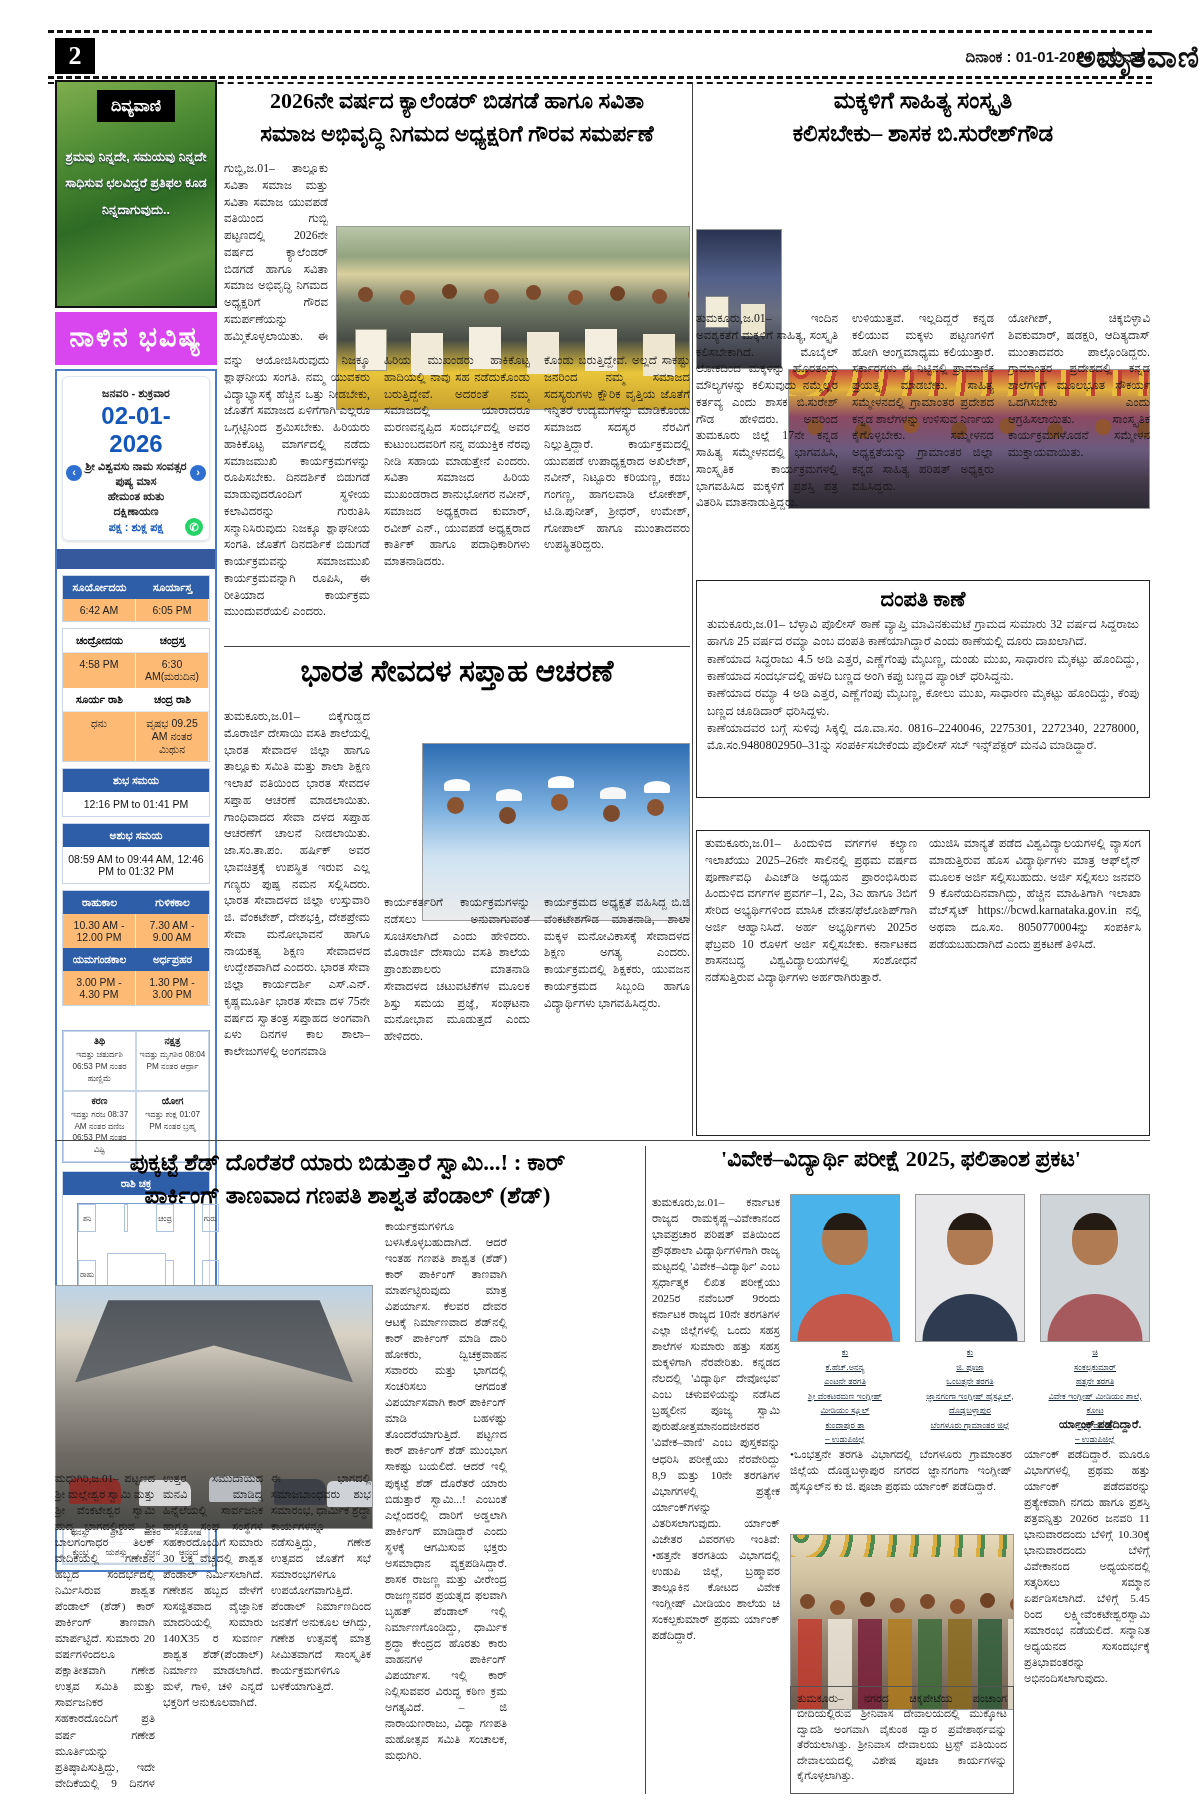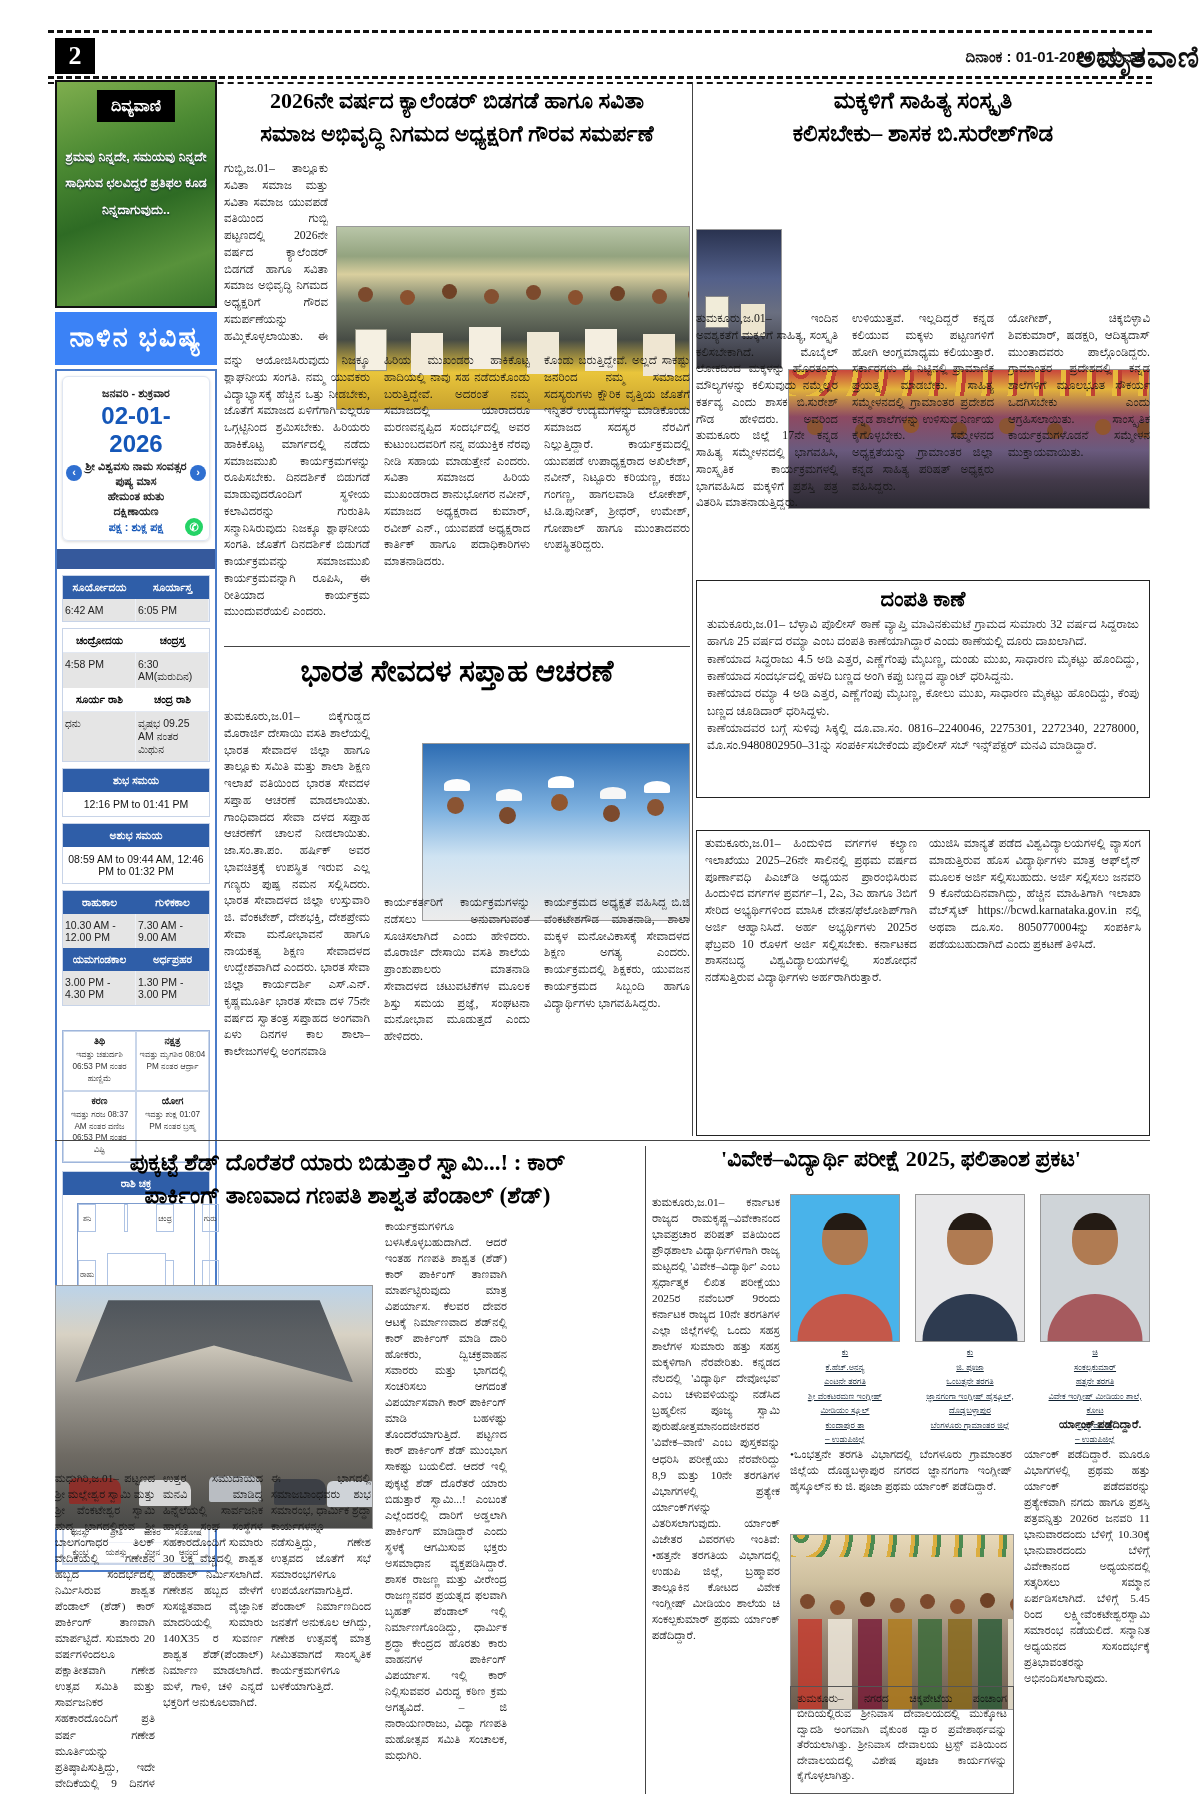--- a/index.html
+++ b/index.html
@@ -15,38 +15,38 @@
   .dateline { right:55px; top:48px; font:bold 15px "Liberation Sans",sans-serif; }
 
   
   .sidebar { left:55px; top:80px; width:162px; }
   .divyavani { border:2px solid #111; height:228px; position:relative;
       background: linear-gradient(160deg,#7fae4e 0%, #4c8a33 30%, #2e6b24 55%, #58923b 80%, #39762b 100%); }
   .divyavani-title { position:absolute; top:8px; left:50%; transform:translateX(-50%);
       background:#000; color:#fff; padding:7px 14px; font:bold 16px "Liberation Serif",serif; white-space:nowrap; }
   .divyavani-quote { position:absolute; top:62px; left:4px; right:4px; color:#fff; text-align:center;
       font:bold 12.5px "Liberation Sans",sans-serif; line-height:2.1; text-shadow:0 1px 2px #123; }
-  .nalina { margin-top:4px; background:#3b82f6; color:#fff; text-align:center;
+  .nalina { margin-top:4px; background:#d946ef; color:#fff; text-align:center;
       font:bold 27px "Liberation Serif",serif; padding:10px 0 12px; letter-spacing:2px; }
   .bluebox { margin-top:4px; border:2px solid #4a7bc8; background:#fff; padding:5px; }
   .datecard { position:relative; border:1px solid #dfe6f2; border-radius:6px; box-shadow:0 1px 3px rgba(0,0,0,.15);
       text-align:center; padding:8px 14px 6px; font-family:"Liberation Sans",sans-serif; }
   .dc-small { font:bold 11px "Liberation Sans",sans-serif; color:#222; margin:2px 0; }
   .dc-date { font:bold 24px "Liberation Sans",sans-serif; color:#1557b8; margin:2px 0; }
   .dc-paksha { font:bold 11px "Liberation Sans",sans-serif; color:#1557b8; margin-top:3px; }
   .nav-arrow { position:absolute; top:54%; width:16px; height:16px; border-radius:50%; background:#2f6fd0;
       color:#fff; font:bold 11px/15px "Liberation Sans",sans-serif; text-align:center; }
   .wa-icon { position:absolute; right:6px; bottom:4px; width:18px; height:18px; border-radius:50%;
       background:#25D366; color:#fff; font:bold 11px/18px "Liberation Sans",sans-serif; text-align:center; }
   .blue-band { height:20px; background:#35599c; margin:8px -5px 6px; }
   .sb-table { display:grid; grid-template-columns:1fr 1fr; border:1px solid #c8d4e8; margin-top:6px;
       font-family:"Liberation Sans",sans-serif; }
   .sb-th { background:#2f5ea8; color:#fff; font:bold 10.5px "Liberation Sans",sans-serif; text-align:center; padding:5px 2px; }
   .sb-th-w { background:#fff; color:#000; font:bold 10.5px "Liberation Sans",sans-serif; text-align:center; padding:5px 2px; border-bottom:1px solid #e2e8f2; }
-  .sb-td { background:#e5e5e5; color:#222; font:10.5px "Liberation Sans",sans-serif; text-align:left; padding:5px 2px; border-right:1px solid #eef1f7; }
+  .sb-td { background:#fdba74; color:#222; font:10.5px "Liberation Sans",sans-serif; text-align:center; padding:5px 2px; border-right:1px solid #eef1f7; }
   .sb-single { border:1px solid #c8d4e8; margin-top:6px; }
   .sb-single .sb-th { display:block; }
   .sb-single .val { text-align:center; font:10.5px "Liberation Sans",sans-serif; padding:6px 3px; }
   .pan-grid { display:grid; grid-template-columns:1fr 1fr; border:1px solid #9fb6dc; margin-top:24px; }
   .pan-cell { border:1px solid #c9d6ea; padding:3px 2px 5px; text-align:center; }
   .pan-h { font:bold 9.5px "Liberation Sans",sans-serif; margin-bottom:2px; }
   .pan-v { font:8.2px "Liberation Sans",sans-serif; color:#333; line-height:1.45; }
   .chakra-wrap { position:relative; width:118px; margin:8px auto 2px; }
   .chakra { display:grid; grid-template-columns:repeat(4,1fr); grid-template-rows:repeat(4,28px); border:1px solid #7d9cce;gap:28px; }
   .chakra div { border:1px solid #aec3e4; font:7.5px "Liberation Sans",sans-serif; text-align:center;

